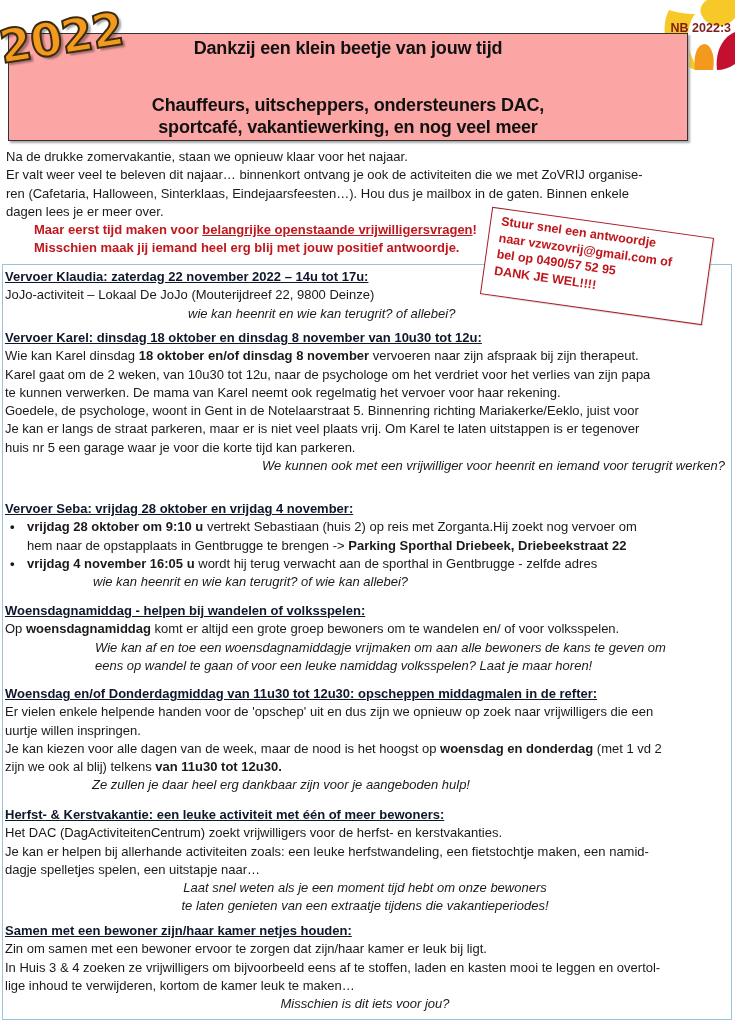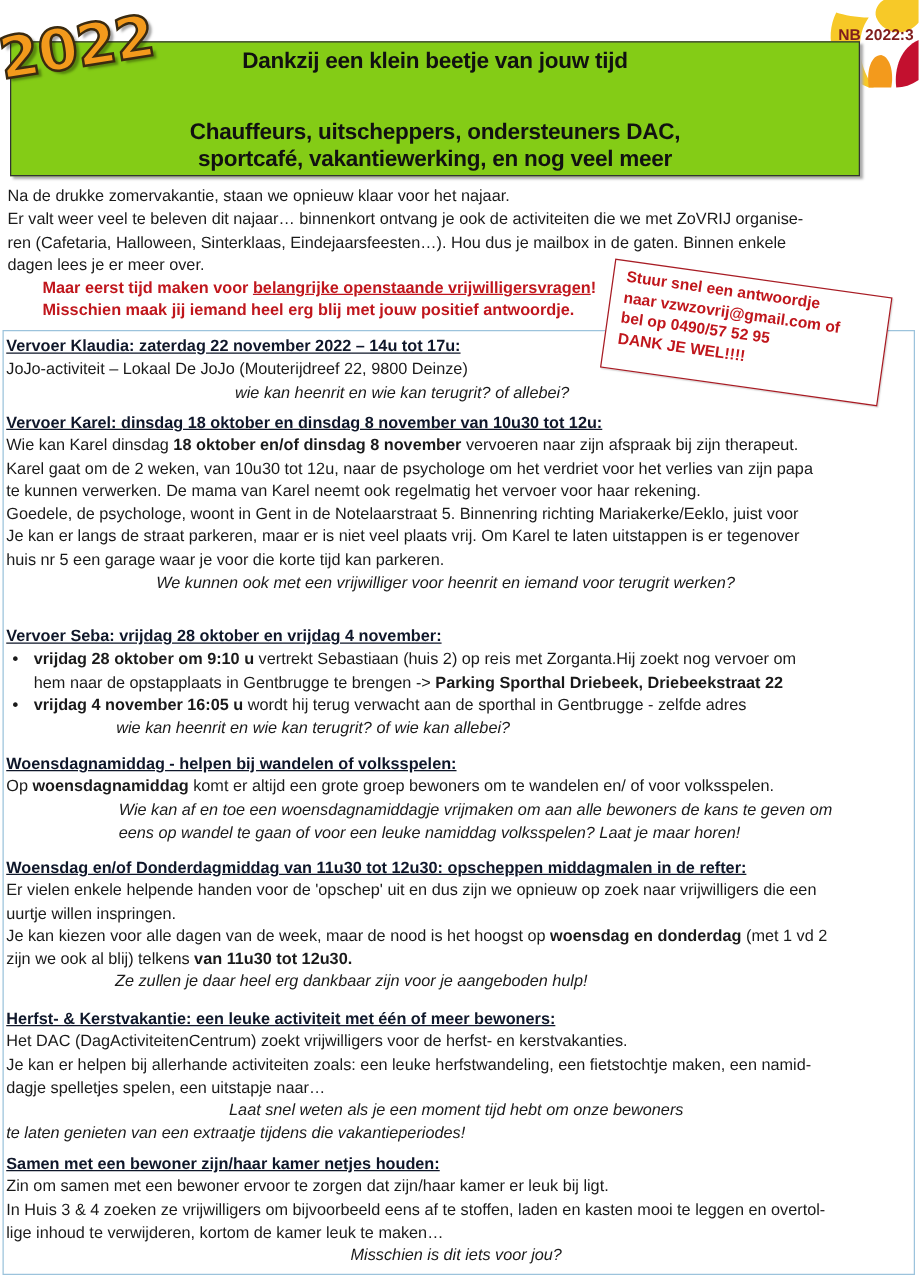--- a/index.html
+++ b/index.html
@@ -11,21 +11,21 @@
   .logo {
     position: absolute; right: 0; top: 0; width: 80px; height: 72px;
   }
   .nb-label {
     position: absolute; top: 21px; right: 4px;
     font-size: 12.5px; font-weight: bold; color: #7f1d1d;
     font-family: "Liberation Sans", sans-serif;
   }
   .header-box {
     position: absolute; left: 8px; top: 33px; width: 678px; height: 106px;
-    border: 1.5px solid #333; box-shadow: 2px 2px 2px #aaa; background: #84cc16;
+    border: 1.5px solid #333; box-shadow: 2px 2px 2px #aaa; background: #fca5a5;
   }
   .year-badge {
     position: absolute; left: 4px; top: 20px; z-index: 3;
     font-family: "DejaVu Sans", sans-serif; font-weight: bold;
     font-size: 46px; color: #f39a1c; letter-spacing: -1px;
     transform: rotate(-9deg); transform-origin: left bottom;
     -webkit-text-stroke: 2px #3a2a10;
     text-shadow: 3px 3px 2px rgba(0,0,0,0.35);
   }
   .header-line {
@@ -120,21 +120,21 @@
 </div>
 
 <div class="section" style="top:329px;">
   <p class="title">Vervoer Karel: dinsdag 18 oktober en dinsdag 8 november van 10u30 tot 12u:</p>
   <p><span>Wie kan Karel dinsdag </span><b>18 oktober en/of dinsdag 8 november</b><span> vervoeren naar zijn afspraak bij zijn therapeut.</span></p>
   <p>Karel gaat om de 2 weken, van 10u30 tot 12u, naar de psychologe om het verdriet voor het verlies van zijn papa</p>
   <p>te kunnen verwerken. De mama van Karel neemt ook regelmatig het vervoer voor haar rekening.</p>
   <p>Goedele, de psychologe, woont in Gent in de Notelaarstraat 5. Binnenring richting Mariakerke/Eeklo, juist voor</p>
   <p>Je kan er langs de straat parkeren, maar er is niet veel plaats vrij. Om Karel te laten uitstappen is er tegenover</p>
   <p>huis nr 5 een garage waar je voor die korte tijd kan parkeren.</p>
-  <p class="it" style="padding-left:120px;">We kunnen ook met een vrijwilliger voor heenrit en iemand voor terugrit werken?</p>
+  <p class="it" style="padding-left:120px;text-align:right;">We kunnen ook met een vrijwilliger voor heenrit en iemand voor terugrit werken?</p>
 </div>
 
 <div class="section" style="top:500px;">
   <p class="title">Vervoer Seba: vrijdag 28 oktober en vrijdag 4 november:</p>
   <p class="bullet"><span class="dot">•</span><b>vrijdag 28 oktober om 9:10 u</b><span> vertrekt Sebastiaan (huis 2) op reis met Zorganta.Hij zoekt nog vervoer om</span></p>
   <p class="bullet"><span>hem naar de opstapplaats in Gentbrugge te brengen -&gt; </span><b>Parking Sporthal Driebeek, Driebeekstraat 22</b></p>
   <p class="bullet"><span class="dot">•</span><b>vrijdag 4 november 16:05 u</b><span> wordt hij terug verwacht aan de sporthal in Gentbrugge - zelfde adres</span></p>
   <p class="it" style="padding-left:88px;">wie kan heenrit en wie kan terugrit? of wie kan allebei?</p>
 </div>
 
@@ -153,21 +153,21 @@
   <p><span>zijn we ook al blij) telkens </span><b>van 11u30 tot 12u30.</b></p>
   <p class="it" style="padding-left:87px;">Ze zullen je daar heel erg dankbaar zijn voor je aangeboden hulp!</p>
 </div>
 
 <div class="section" style="top:806px;">
   <p class="title">Herfst- &amp; Kerstvakantie: een leuke activiteit met één of meer bewoners:</p>
   <p>Het DAC (DagActiviteitenCentrum) zoekt vrijwilligers voor de herfst- en kerstvakanties.</p>
   <p>Je kan er helpen bij allerhande activiteiten zoals: een leuke herfstwandeling, een fietstochtje maken, een namid-</p>
   <p>dagje spelletjes spelen, een uitstapje naar…</p>
   <p class="it" style="text-align:center;">Laat snel weten als je een moment tijd hebt om onze bewoners</p>
-  <p class="it" style="">te laten genieten van een extraatje tijdens die vakantieperiodes!</p>
+  <p class="it" style="text-align:center;">te laten genieten van een extraatje tijdens die vakantieperiodes!</p>
 </div>
 
 <div class="section" style="top:922px;">
   <p class="title">Samen met een bewoner zijn/haar kamer netjes houden:</p>
   <p>Zin om samen met een bewoner ervoor te zorgen dat zijn/haar kamer er leuk bij ligt.</p>
   <p>In Huis 3 &amp; 4 zoeken ze vrijwilligers om bijvoorbeeld eens af te stoffen, laden en kasten mooi te leggen en overtol-</p>
   <p>lige inhoud te verwijderen, kortom de kamer leuk te maken…</p>
   <p class="it" style="text-align:center;">Misschien is dit iets voor jou?</p>
 </div>
 

